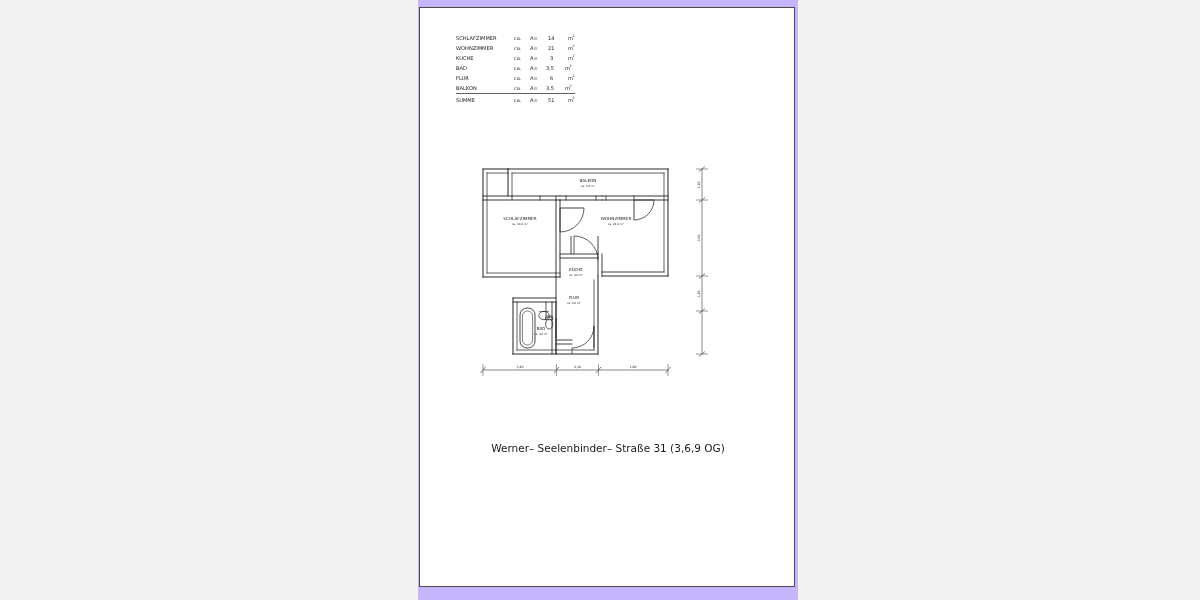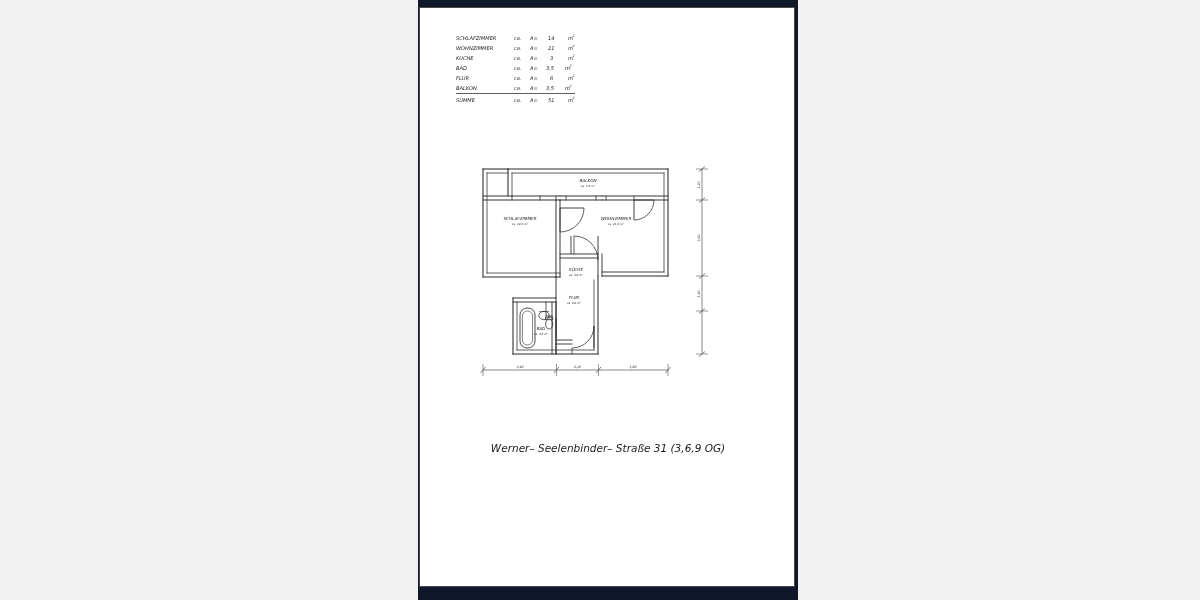--- a/index.html
+++ b/index.html
@@ -12,22 +12,21 @@
     height: 600px;
     overflow: hidden;
     font-family: "DejaVu Sans", sans-serif;
     position: relative;
   }
   #canvas {
     position: absolute;
     left: 0; top: 0;
     width: 1114px;
     height: 600px;
-    background: #0f172a;
-    font-style: italic;
+    background: #c4b5fd;
   }
   
   .gutter {
     position: absolute;
     top: 0;
     height: 600px;
     background: #f2f2f2;
   }
   .gutter.left  { left: 0;    width: 418px; }
   .gutter.right { left: 798px; width: 402px; }

